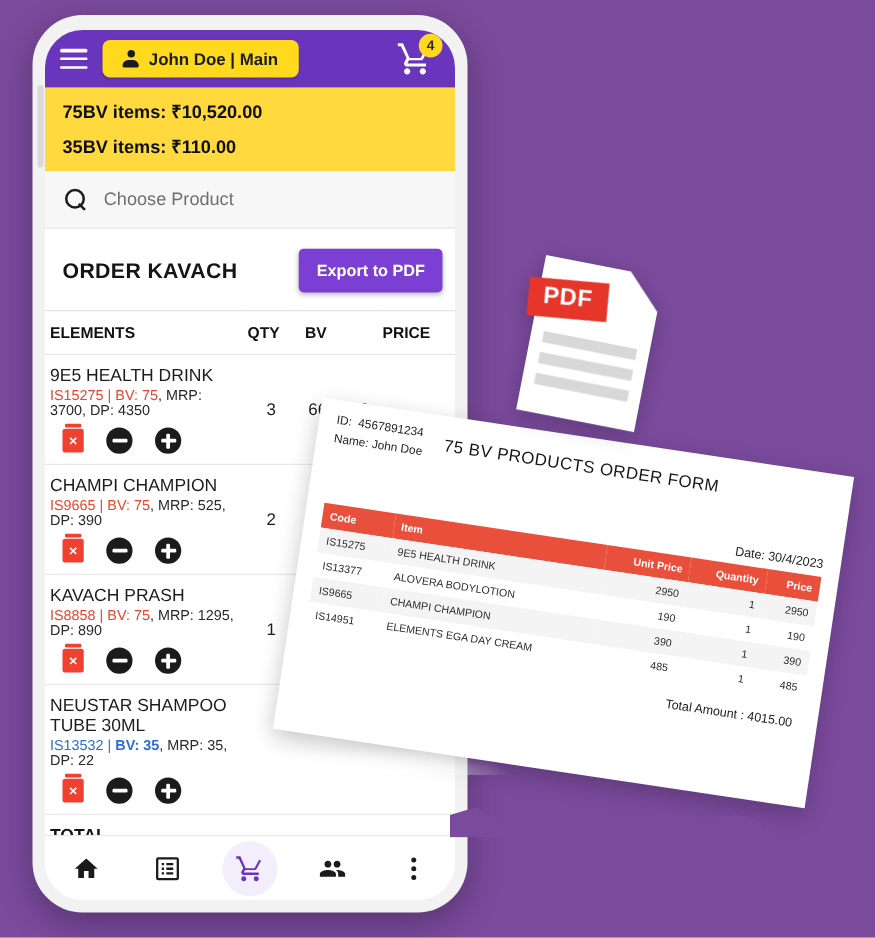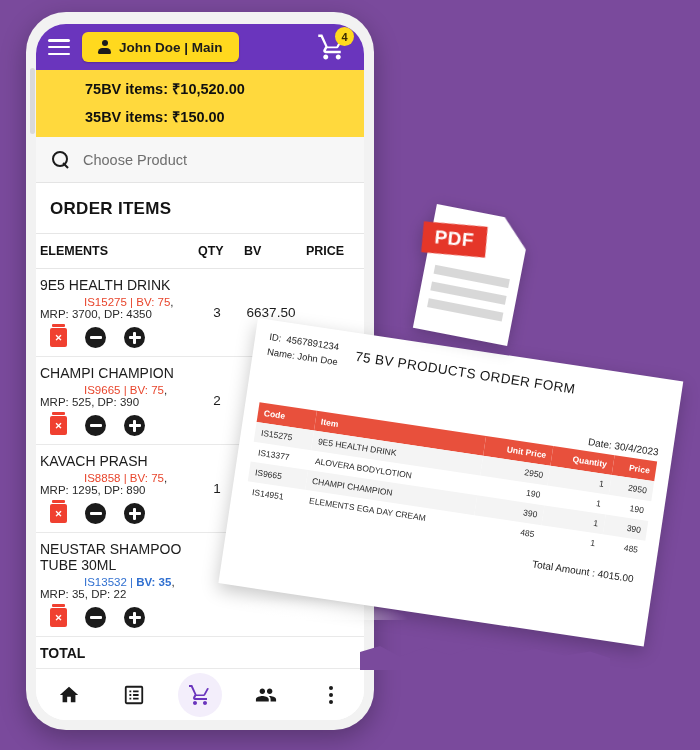--- a/index.html
+++ b/index.html
@@ -70,21 +70,21 @@
     position:absolute; right: -4px; top: -5px;
     width: 19px; height: 19px; border-radius: 50%;
     background: #ffd91e; color:#3a2a00;
     font-size: 11px; font-weight: bold;
     display:flex; align-items:center; justify-content:center;
     z-index: 2;
   }
 
   
   .summary { background:#ffd93d; padding: 4px 14px 7px; flex:0 0 auto;}
-  .summary div { font-size: 14.5px; font-weight: bold; color:#101010; padding: 4px 0; margin-left: 35px; }
+  .summary div { font-size: 14.5px; font-weight: bold; color:#101010; padding: 4px 0; }
 
   
   .searchbar {
     background:#f7f7f7; height: 46px; flex:0 0 46px;
     display:flex; align-items:center; gap: 14px; padding: 4px 16px;
     border-bottom: 1px solid #e4e4e4;
   }
   .search-ico { width:17px;height:17px;position:relative;flex:0 0 17px;}
   .search-ico::before{content:"";position:absolute;left:0;top:0;width:12px;height:12px;border:2.2px solid #1b1b1b;border-radius:50%;}
   .search-ico::after{content:"";position:absolute;left:11px;top:11px;width:7px;height:2.2px;background:#1b1b1b;transform:rotate(45deg);transform-origin:left center;}
@@ -111,21 +111,21 @@
     border-top: 1px solid #e6e6e6;
     border-bottom: 1px solid #e6e6e6;
   }
   th.c-prod{ padding-left: 14px; }
   th.c-qty, th.c-bv, th.c-price { text-align:center; }
   th.c-qty{ width: 46px; } th.c-bv{ width: 62px; } th.c-price{ width: 62px; }
   table.items td { border-bottom: 1px solid #e9e9e9; vertical-align: middle; padding: 8px 4px;}
   td.c-prod { padding-left: 14px; }
   .p-name { font-size: 14px; color:#1c1c1c; margin-bottom: 3px; }
   .p-meta { font-size: 11.5px; color:#2a2a2a; margin-bottom: 7px;}
-  .p-code { font-weight: normal; margin-left: 44px; }
+  .p-code { font-weight: normal; }
   .p-code.red { color:#e8452c; } .p-code.red b { color:#e8452c; font-weight:normal;}
   .p-code.blue { color:#2f6fd0; } .p-code.blue b { color:#2f6fd0; font-weight:bold;}
   .rowbtns { display:flex; align-items:center; gap: 18px; padding-left: 10px; }
   .bin {
     width:17px;height:19px;background:#f04030;border-radius:2px;position:relative;
     display:flex;align-items:center;justify-content:center;color:#fff;font-size:9px;font-weight:bold;
     cursor:pointer;
   }
   .bin::before{content:"";position:absolute;top:-4px;left:2px;width:13px;height:3px;background:#f04030;border-radius:1px;}
   .circ {
@@ -237,31 +237,32 @@
         <div class="cart-wrap">
           <div class="cart-badge">4</div>
           <svg width="32" height="30" viewBox="0 0 24 24" fill="#ffffff">
             <path d="M7 18c-1.1 0-2 .9-2 2s.9 2 2 2 2-.9 2-2-.9-2-2-2zm10 0c-1.1 0-2 .9-2 2s.9 2 2 2 2-.9 2-2-.9-2-2-2zM7.2 14.8l.03-.12.9-1.68h7.45c.75 0 1.41-.41 1.75-1.03l3.58-6.49L19.16 5 15.6 11.5H8.53L4.27 2H1v2h2l3.6 7.59-1.35 2.44C4.52 15.37 5.48 17 7 17h12v-2H7.42c-.14 0-.25-.1-.22-.2z"></path>
           </svg>
         </div>
       </div>
 
       <div class="summary">
         <div>75BV items: ₹10,520.00</div>
-        <div>35BV items: ₹150.00</div>
+        <div>35BV items: ₹110.00</div>
       </div>
 
       <div class="searchbar">
         <span class="search-ico"></span>
         <span class="search-ph">Choose Product</span>
       </div>
 
       <div class="content">
         <div class="section-head">
-          <div class="section-title">ORDER ITEMS</div>
+          <div class="section-title">ORDER KAVACH</div>
+          <button class="btn-export">Export to PDF</button>
         </div>
 
         <table class="items">
           <thead>
             <tr>
               <th class="c-prod">ELEMENTS</th>
               <th class="c-qty">QTY</th>
               <th class="c-bv">BV</th>
               <th class="c-price">PRICE</th>
             </tr>

